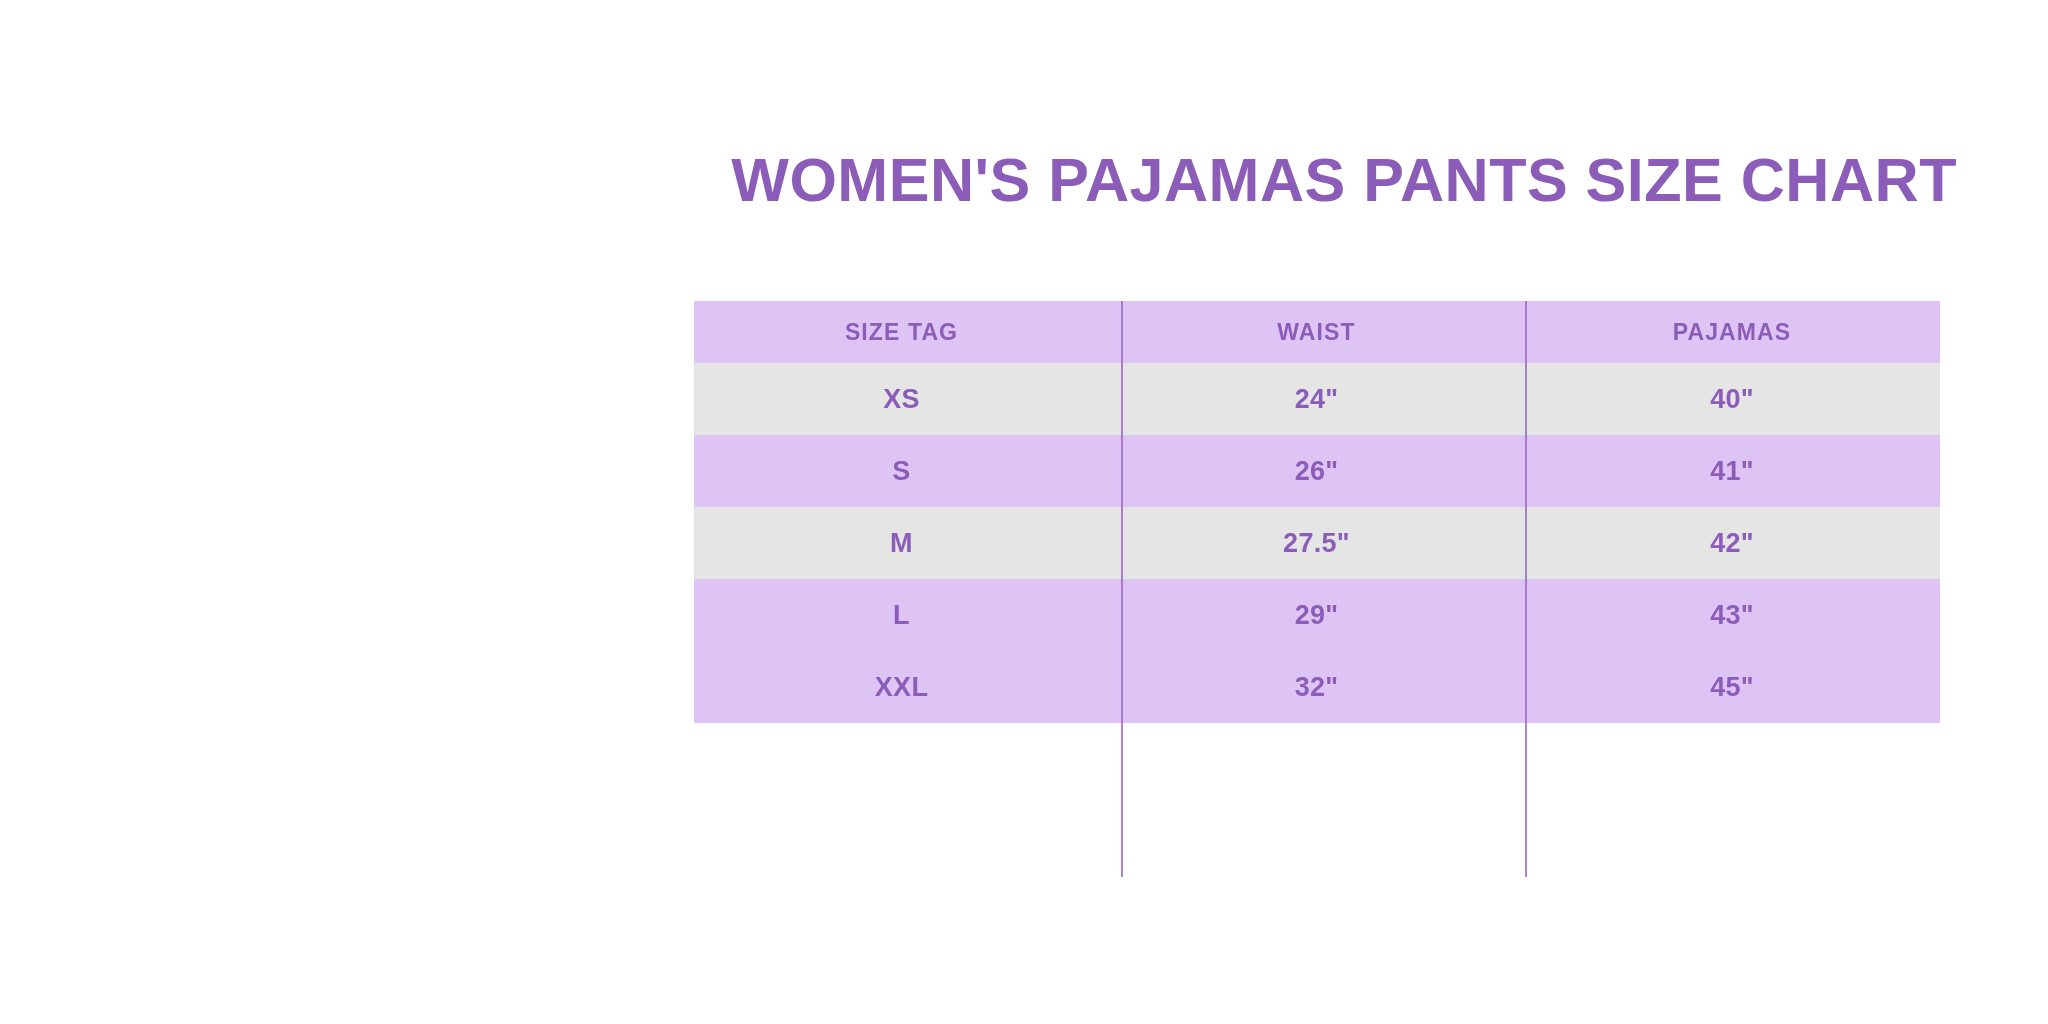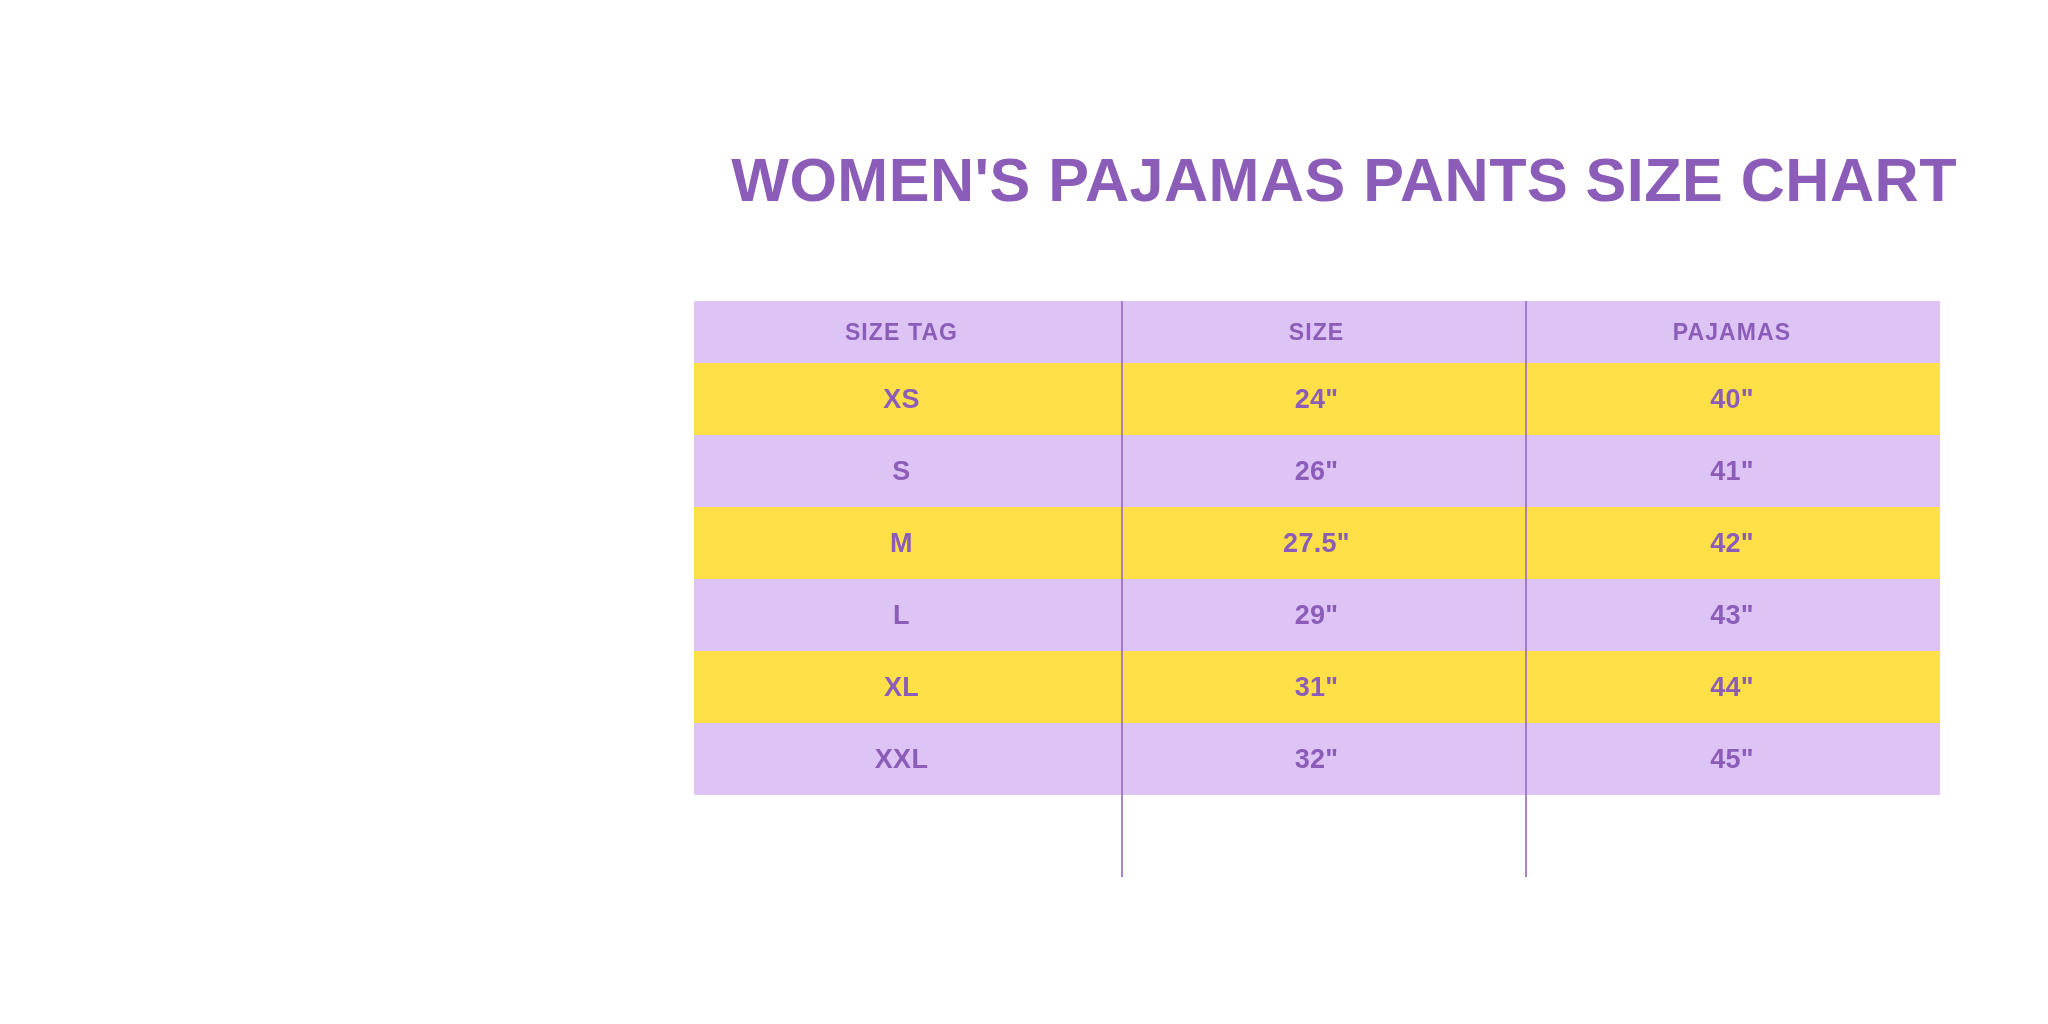--- a/index.html
+++ b/index.html
@@ -80,21 +80,21 @@
   table.size-table thead tr {
     background: #DEC4F5;
   }
 
   table.size-table tbody td {
     height: 72px;
     font-size: 27px;
     letter-spacing: 0.3px;
   }
 
-  table.size-table tbody tr.row-odd  { background: #fde047; }
+  table.size-table tbody tr.row-odd  { background: #e5e5e5; }
   table.size-table tbody tr.row-even { background: #DEC4F5; }
 
   
   .divider {
     position: absolute;
     top: 301px;
     width: 2px;
     height: 576px;
     background: #9C6FC4;
     opacity: 0.85;
@@ -112,21 +112,21 @@
   <div class="size-table-wrap">
     <table class="size-table">
       <colgroup>
         <col class="c-size">
         <col class="c-waist">
         <col class="c-height">
       </colgroup>
       <thead>
         <tr>
           <th>SIZE TAG</th>
-          <th>SIZE</th>
+          <th>WAIST</th>
           <th>PAJAMAS</th>
         </tr>
       </thead>
       <tbody>
         <tr class="row-odd">
           <td>XS</td>
           <td>24"</td>
           <td>40"</td>
         </tr>
         <tr class="row-even">
@@ -137,25 +137,20 @@
         <tr class="row-odd">
           <td>M</td>
           <td>27.5"</td>
           <td>42"</td>
         </tr>
         <tr class="row-even">
           <td>L</td>
           <td>29"</td>
           <td>43"</td>
         </tr>
-        <tr class="row-odd">
-          <td>XL</td>
-          <td>31"</td>
-          <td>44"</td>
-        </tr>
         <tr class="row-even">
           <td>XXL</td>
           <td>32"</td>
           <td>45"</td>
         </tr>
       </tbody>
     </table>
   </div>
 
   <div class="divider d1"></div>

